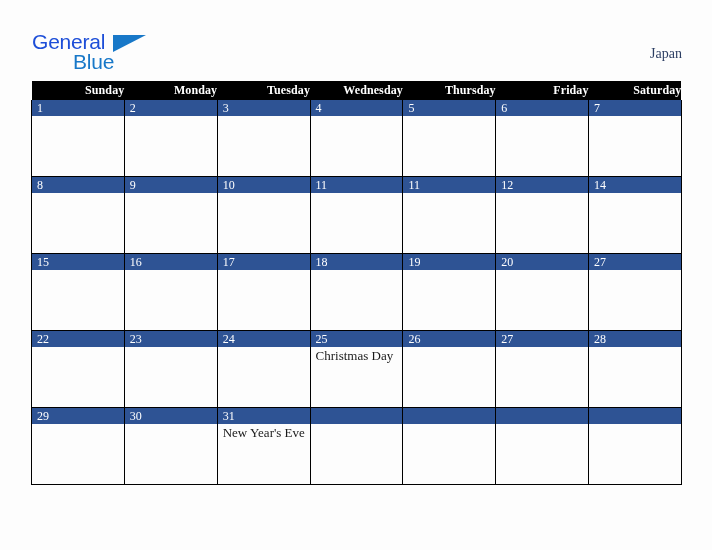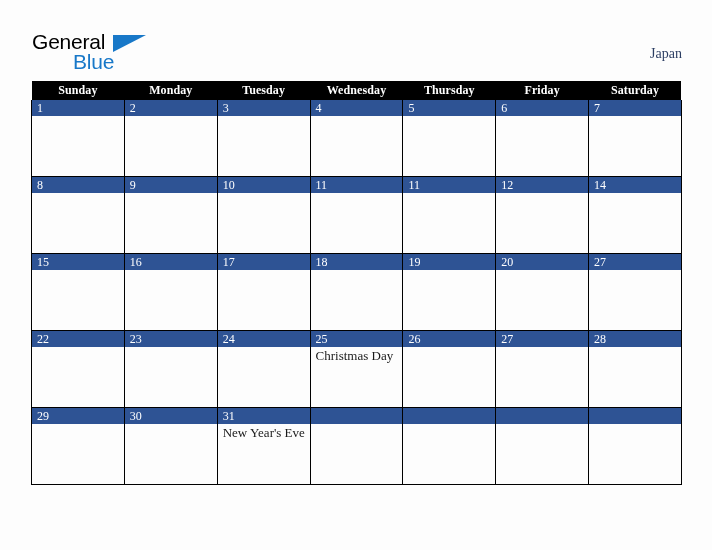--- a/index.html
+++ b/index.html
@@ -30,21 +30,21 @@
     top: 31px;
     width: 130px;
     height: 44px;
   }
   .brand-general {
     position: absolute;
     left: 0;
     top: 0;
     font-family: "Liberation Sans", sans-serif;
     font-size: 21px;
-    color: #000000;
+    color: #1d4ed8;
     letter-spacing: -0.2px;
     line-height: 22px;
     white-space: nowrap;
   }
   .brand-blue {
     position: absolute;
     left: 41px;
     top: 20px;
     font-family: "Liberation Sans", sans-serif;
     font-size: 21px;
@@ -101,21 +101,21 @@
   table.cal col { width: 92.85px; }
 
   thead th {
     background: #000000;
     color: #ffffff;
     font-family: "Liberation Serif", serif;
     font-size: 12px;
     font-weight: bold;
     height: 19px;
     padding: 0;
-    text-align: center;
+    text-align: right;
     vertical-align: middle;
     border: none;
     letter-spacing: 0.1px;
   }
 
   tbody td {
     padding: 0;
     margin: 0;
     border-left: 1px solid #000000;
     border-right: 1px solid #000000;

